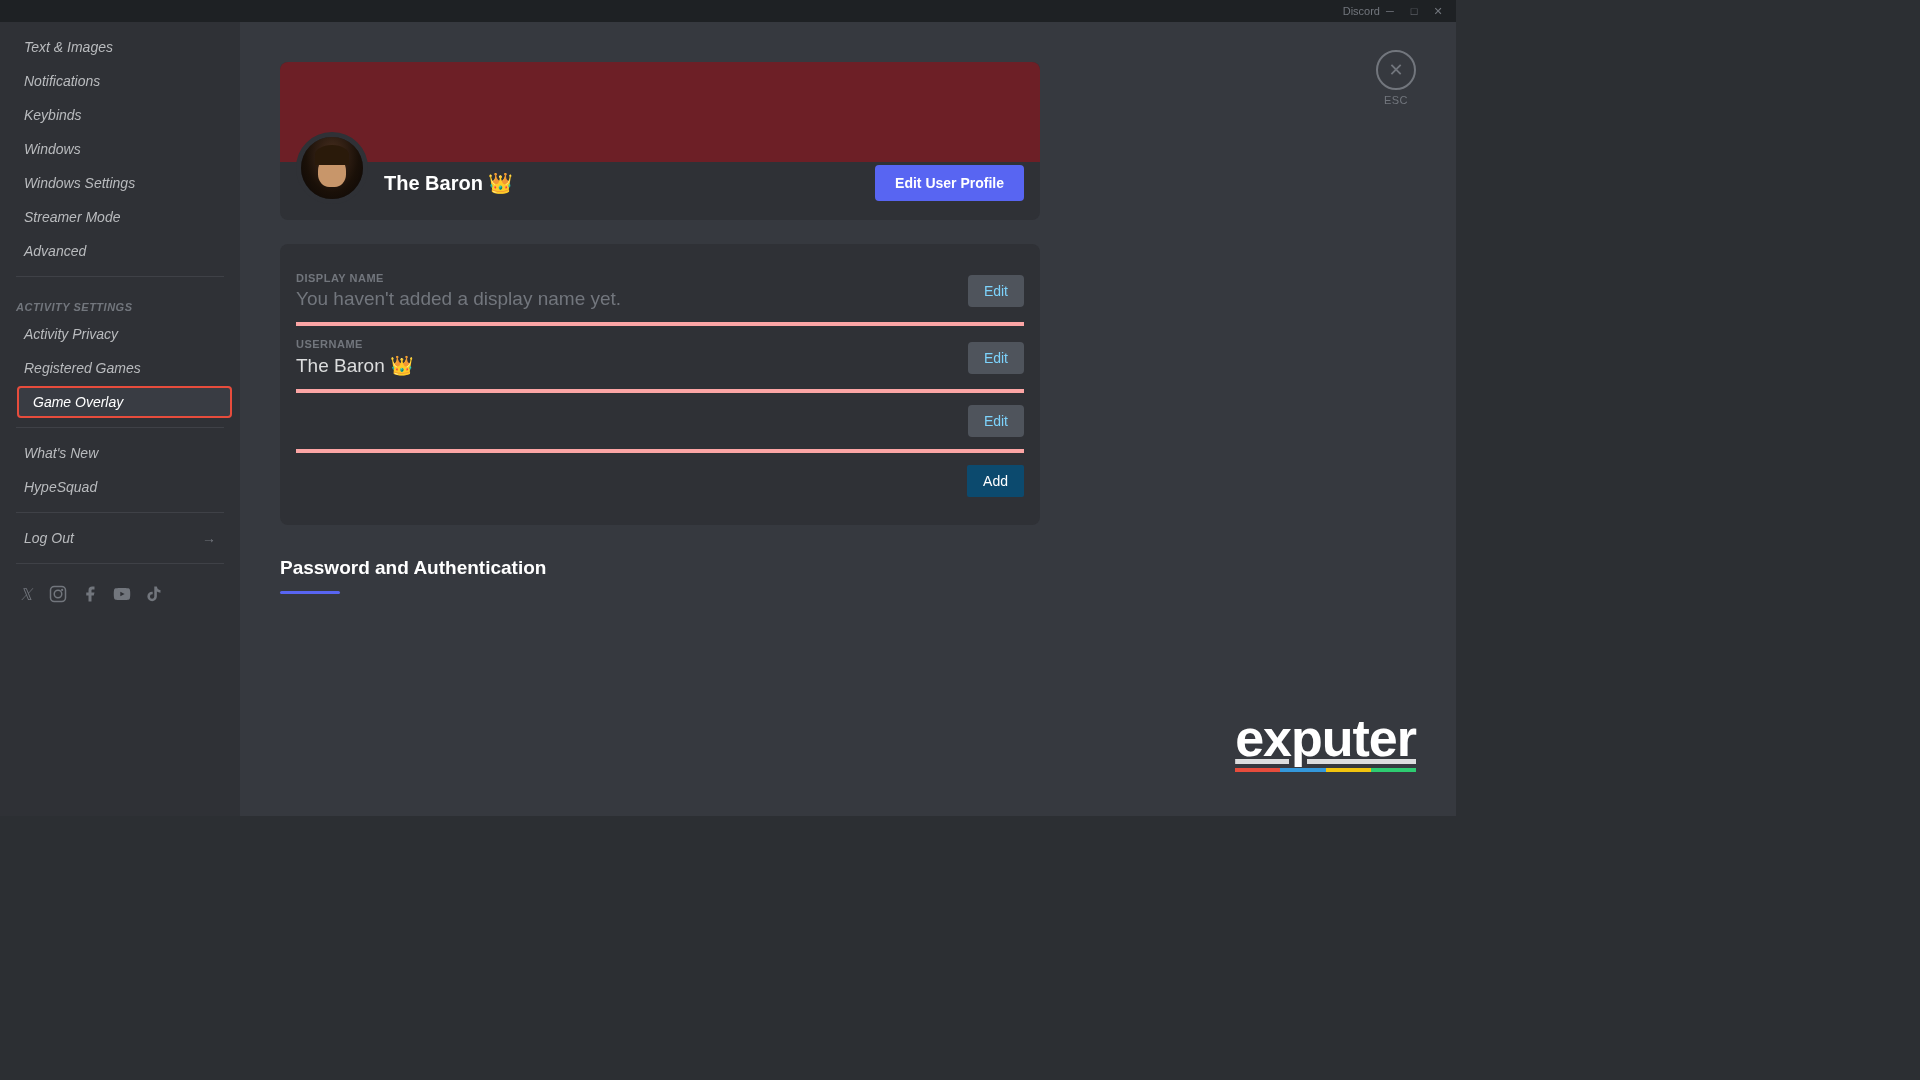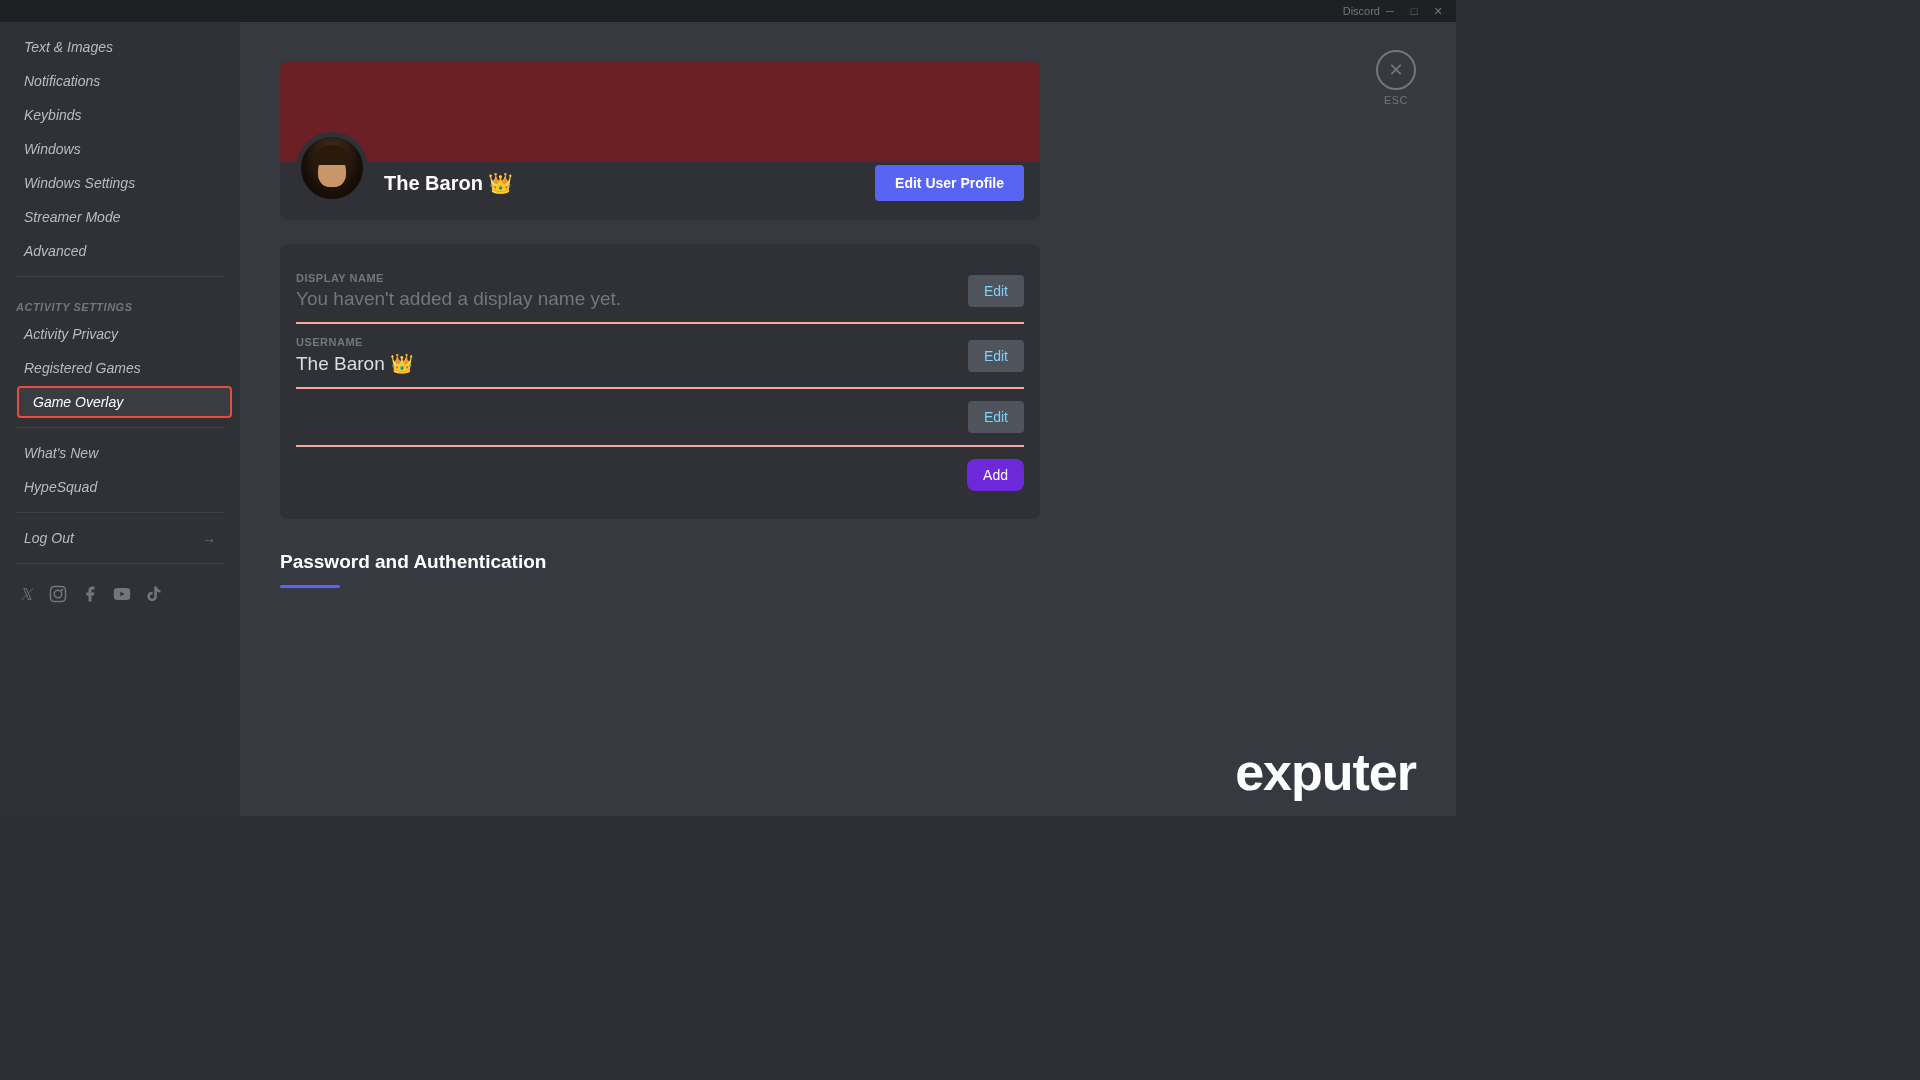--- a/index.html
+++ b/index.html
@@ -270,21 +270,21 @@
       border-radius: 8px;
       padding: 16px;
       max-width: 760px;
     }
 
     .field-row {
       display: flex;
       align-items: center;
       justify-content: space-between;
       padding: 12px 0;
-      border-bottom: 2px solid #fca5a5;
+      border-bottom: 4px solid #fca5a5;
     }
     .field-row:last-child { border-bottom: none; }
 
     .field-left {}
     .field-label {
       font-size: 11px;
       font-weight: 700;
       color: #72767d;
       text-transform: uppercase;
       letter-spacing: 0.5px;
@@ -304,24 +304,24 @@
       border: none;
       border-radius: 4px;
       padding: 8px 16px;
       font-size: 14px;
       font-weight: 500;
       cursor: pointer;
       flex-shrink: 0;
     }
 
     .field-add-btn {
-      background: #6d28d9;
+      background: #0c4a6e;
       color: #fff;
       border: none;
-      border-radius: 8px;
+      border-radius: 2px;
       padding: 8px 16px;
       font-size: 14px;
       font-weight: 500;
       cursor: pointer;
       flex-shrink: 0;
     }
 
     
     .section-title {
       font-size: 19px;
@@ -333,25 +333,26 @@
       width: 60px;
       height: 3px;
       background: #5865f2;
       border-radius: 2px;
       margin-top: 4px;
     }
 
     
     .watermark {
       position: absolute;
-      bottom: 18px;
+      bottom: 44px;
       right: 40px;
       display: flex;
-      flex-direction: row;
+      flex-direction: column;
       align-items: flex-end;
+      text-decoration: underline;
     }
     .watermark-text {
       font-size: 52px;
       font-weight: 700;
       color: #fff;
       letter-spacing: -1px;
       line-height: 1;
     }
     .watermark-bar {
       display: flex;

